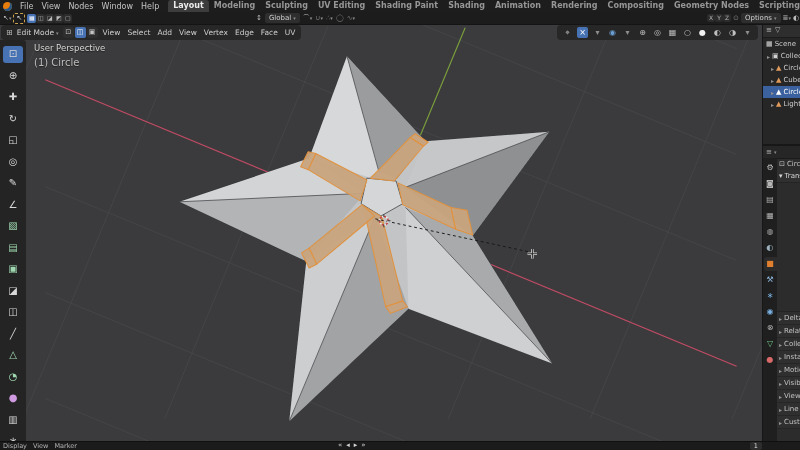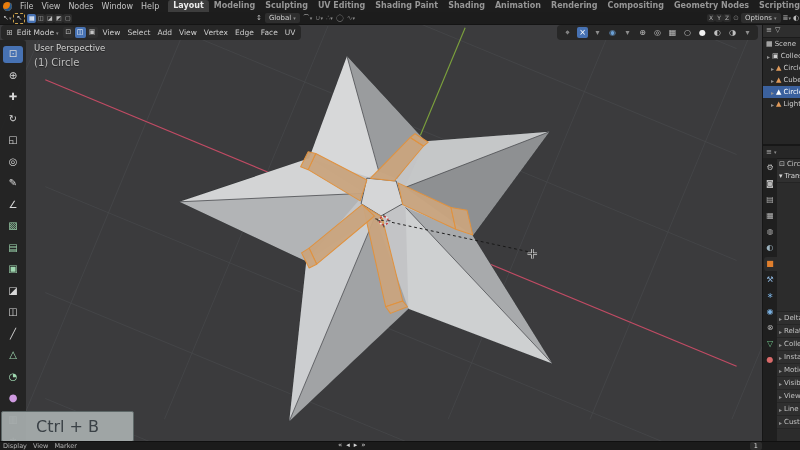--- a/index.html
+++ b/index.html
@@ -405,23 +405,20 @@
       </span><span class="li">
         <span class="gl" style="color: rgb(159, 216, 176);">◔</span>
       </span><span class="li">
         <span class="gl" style="color: rgb(207, 154, 224);">●</span>
       </span><span class="li">
         <span class="gl">▥</span>
       </span><span class="li">
         <span class="gl">∗</span>
       </span></div>
 
-  <div class="hotkey">
-    <span>Ctrl + B</span>
-  </div>
 
   <div class="rightcol">
     <div class="outliner">
       <div class="out-head">
           <span class="li">
             <span class="gl">≡</span>
           </span>
           <span class="li">
             <span class="gl">▽</span>
           </span>

